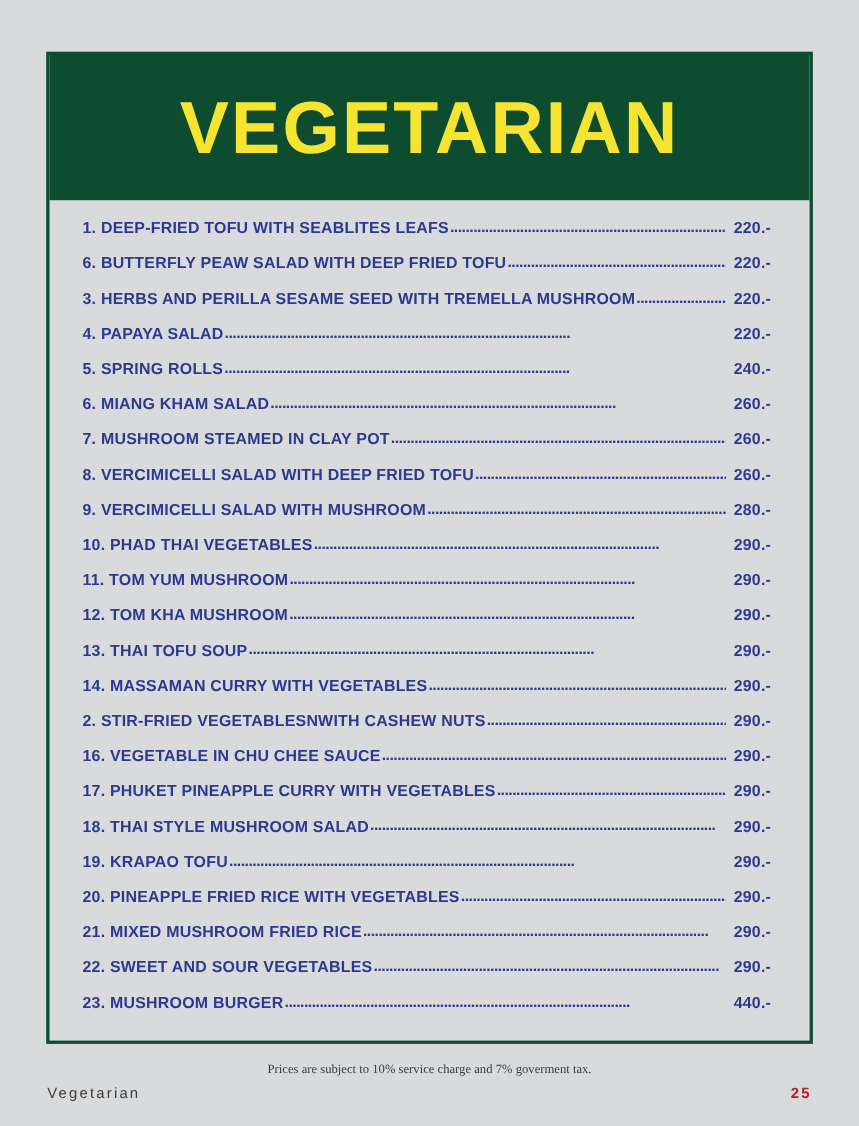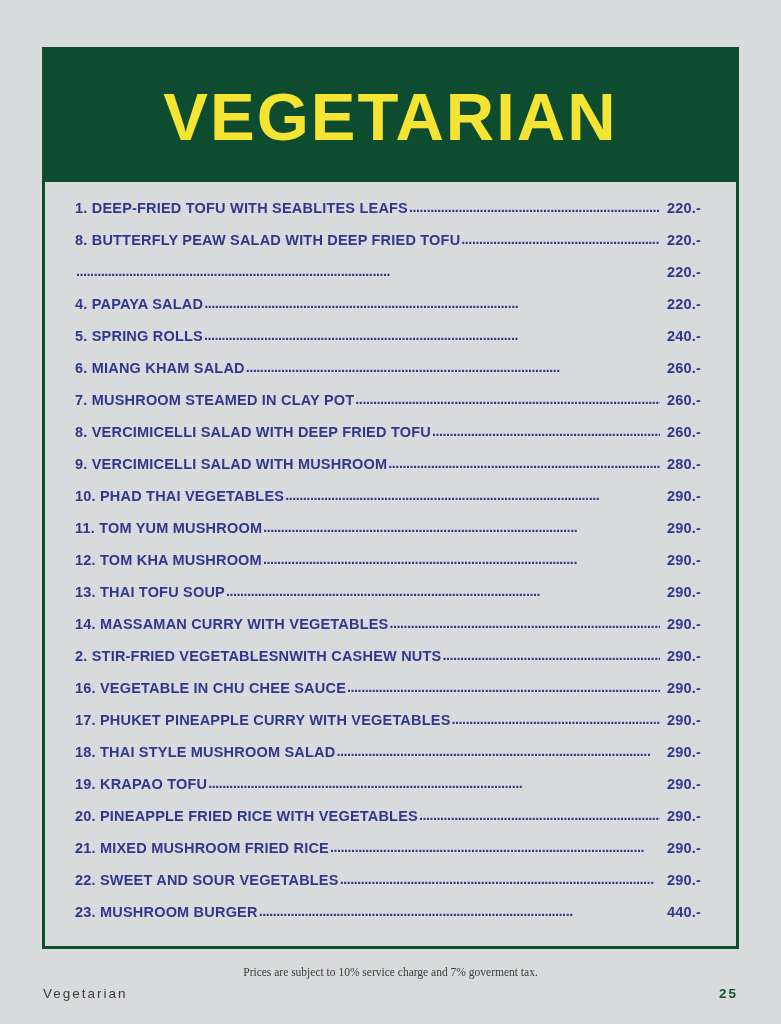--- a/index.html
+++ b/index.html
@@ -108,21 +108,21 @@
     left: 43px;
     top: 0;
     color: #3b3b3b;
     font-size: 13.5px;
     letter-spacing: 2px;
   }
   .footer .right {
     position: absolute;
     right: 43px;
     top: 0;
-    color: #14532d;
+    color: #b91c1c;
     font-size: 13.5px;
     font-weight: bold;
     letter-spacing: 2px;
   }
 </style>
 </head>
 <body>
 
 <div class="page">
 
@@ -132,25 +132,26 @@
     <h1>VEGETARIAN</h1>
   </div>
 
   <div class="items" id="menu-list">
       <div class="item">
         <span class="name">1. DEEP-FRIED TOFU WITH SEABLITES LEAFS</span>
         <span class="leader">.........................................................................................</span>
         <span class="price">220.-</span>
       </div>
       <div class="item">
-        <span class="name">8. BUTTERFLY PEAW SALAD WITH DEEP FRIED TOFU</span>
-        <span class="leader">.........................................................................................</span>
-        <span class="price">220.-</span>
-      </div>
-      <div class="item">
+        <span class="name">6. BUTTERFLY PEAW SALAD WITH DEEP FRIED TOFU</span>
+        <span class="leader">.........................................................................................</span>
+        <span class="price">220.-</span>
+      </div>
+      <div class="item">
+        <span class="name">3. HERBS AND PERILLA SESAME SEED WITH TREMELLA MUSHROOM</span>
         <span class="leader">.........................................................................................</span>
         <span class="price">220.-</span>
       </div>
       <div class="item">
         <span class="name">4. PAPAYA SALAD</span>
         <span class="leader">.........................................................................................</span>
         <span class="price">220.-</span>
       </div>
       <div class="item">
         <span class="name">5. SPRING ROLLS</span>

